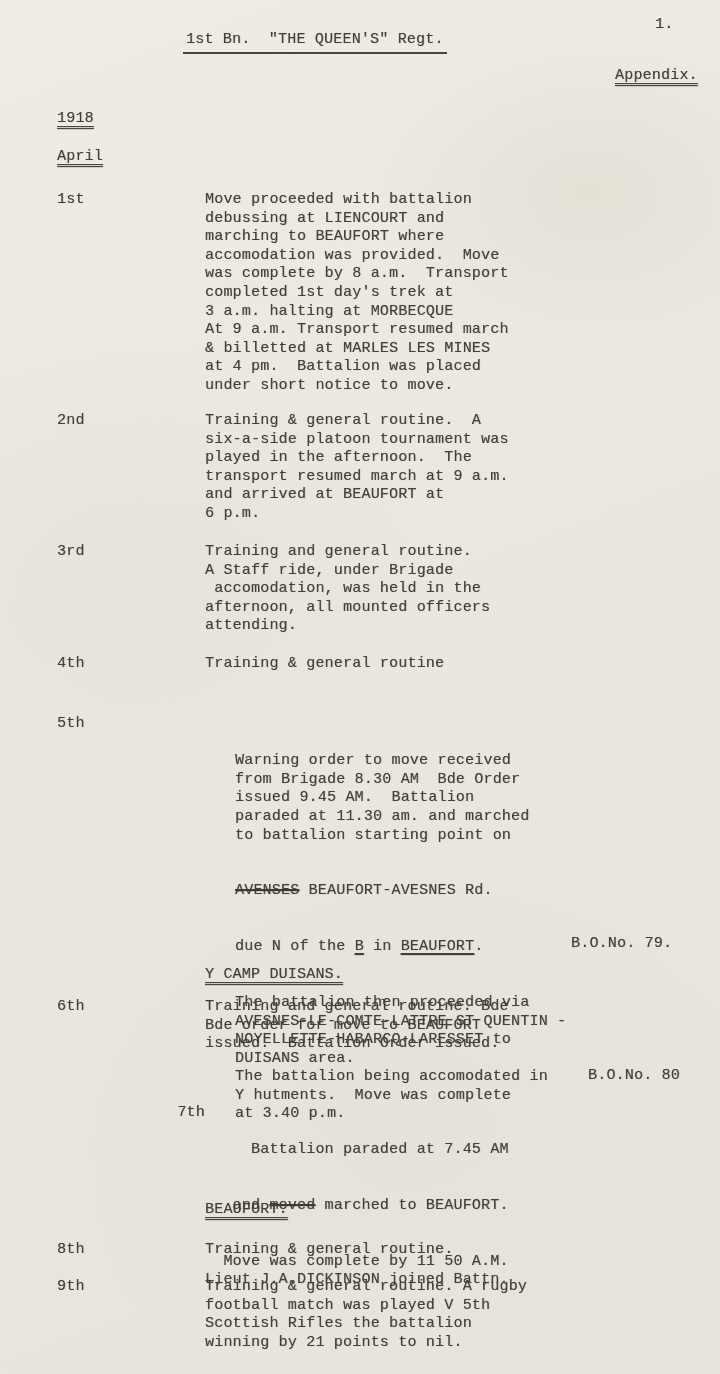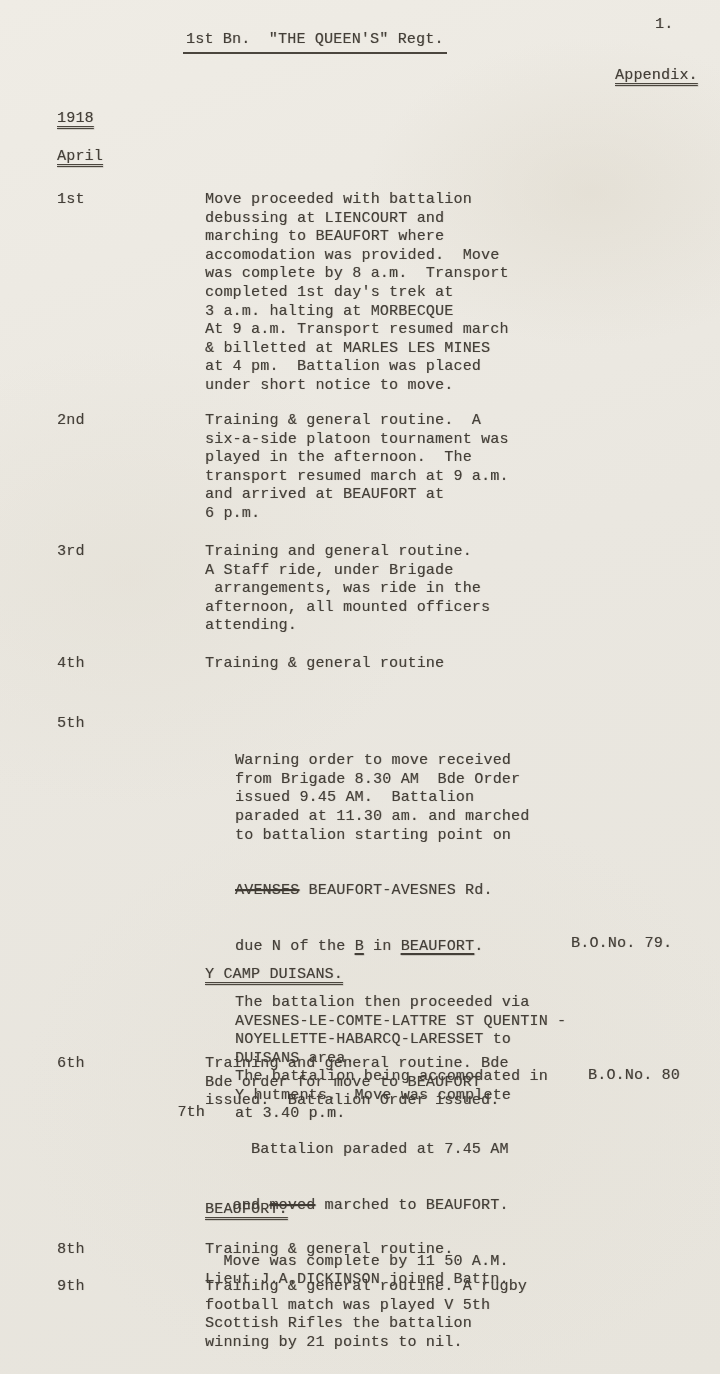--- a/index.html
+++ b/index.html
@@ -44,21 +44,21 @@
     text-decoration-thickness: 1px;
     text-underline-offset: 4px;
   }
   .entry { position: absolute; left: 57px; display: flex; }
   .entry .date { flex: 0 0 148px; }
   .e1 { top: 191px; }
   .e2 { top: 412px; }
   .e3 { top: 543px; }
   .e4 { top: 655px; }
   .e5 { top: 715px; gap: 30px; }
-  .e6 { top: 1055px; }
+  .e6 { top: 998px; }
   .e7 { top: 1104px; text-align: right; }
   .e8 { top: 1241px; }
   .e9 { top: 1278px; }
   .heading-camp { top: 966px; left: 205px; }
   .heading-beaufort { top: 1201px; left: 205px; }
   .note79 { top: 935px; left: 571px; }
   .note80 { top: 1067px; left: 588px; }
   .strike {
     text-decoration: line-through;
     text-decoration-thickness: 2px;
@@ -90,21 +90,21 @@
     <div class="body"><div>Move proceeded with battalion</div><div>debussing at LIENCOURT and</div><div>marching to BEAUFORT where</div><div>accomodation was provided.  Move</div><div>was complete by 8 a.m.  Transport</div><div>completed 1st day's trek at</div><div>3 a.m. halting at MORBECQUE</div><div>At 9 a.m. Transport resumed march</div><div>&amp; billetted at MARLES LES MINES</div><div>at 4 pm.  Battalion was placed</div><div>under short notice to move.</div></div>
   </div>
 
   <div class="entry e2 tw">
     <div class="date">2nd</div>
     <div class="body"><div>Training &amp; general routine.  A</div><div>six-a-side platoon tournament was</div><div>played in the afternoon.  The</div><div>transport resumed march at 9 a.m.</div><div>and arrived at BEAUFORT at</div><div>6 p.m.</div></div>
   </div>
 
   <div class="entry e3 tw">
     <div class="date">3rd</div>
-    <div class="body"><div>Training and general routine.</div><div>A Staff ride, under Brigade</div><div> arrangements, was ride in the</div><div>afternoon, all mounted officers</div><div>attending.</div></div>
+    <div class="body"><div>Training and general routine.</div><div>A Staff ride, under Brigade</div><div> accomodation, was held in the</div><div>afternoon, all mounted officers</div><div>attending.</div></div>
   </div>
 
   <div class="entry e4 tw">
     <div class="date">4th</div>
     <div class="body"><div>Training &amp; general routine</div></div>
   </div>
 
   <div class="entry e5 tw">
     <div class="date">5th</div>
     <div class="body">

